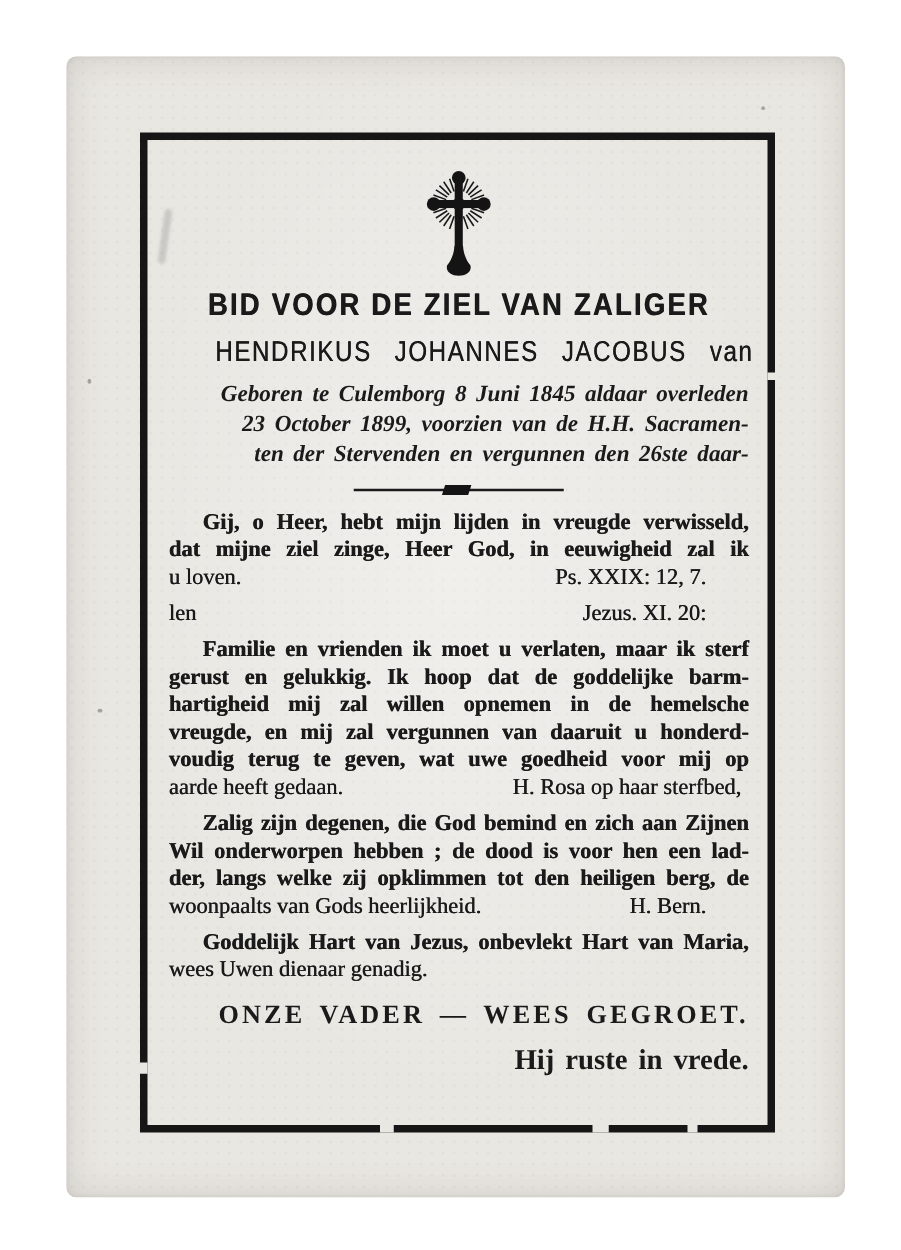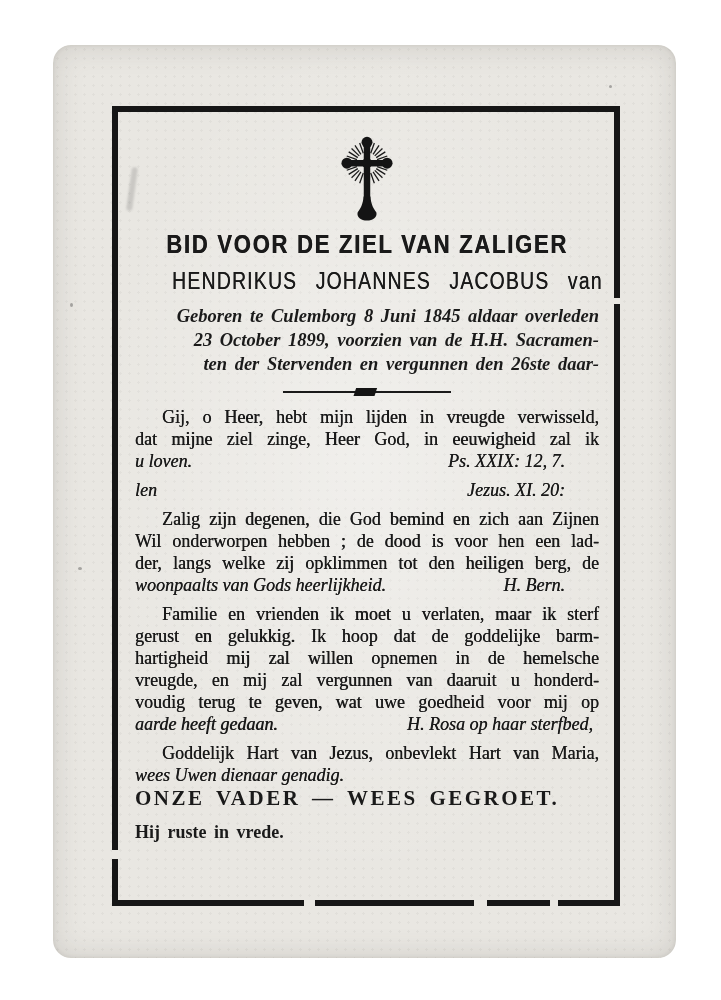--- a/index.html
+++ b/index.html
@@ -10,21 +10,21 @@
     color:#1a1a1a;
   }
   
   .paper{
     position:absolute;left:53px;top:45px;width:623px;height:913px;
     background:
       radial-gradient(ellipse at 50% 45%, rgba(255,255,255,0.35) 0%, rgba(255,255,255,0) 60%),
       radial-gradient(rgba(0,0,0,0.035) 1px, transparent 1.3px),
       #e9e7e2;
     background-size:auto, 9px 9px, auto;
-    border-radius:18px;
+    border-radius:8px;
     box-shadow:
       inset 0 0 30px rgba(90,85,75,0.18),
       inset 0 0 4px rgba(90,85,75,0.15);
   }
   
   .frame{
     position:absolute;left:59px;top:61px;width:508px;height:800px;
     border:6px solid #161616;box-sizing:border-box;
   }
   .frame-gap{position:absolute;background:#e9e7e2;}
@@ -68,29 +68,29 @@
   .bio .bline{text-align:right;}
   
   .divider{position:relative;width:168px;margin:11px auto 4px auto;height:9px;}
   .divider .rule{position:absolute;left:0;right:0;top:4px;height:2px;background:#1a1a1a;}
   .divider .nub{position:absolute;left:50%;top:1px;width:21px;height:8px;background:#141414;
     transform:translateX(-58%) skewX(-18deg);}
   
   .quotes{font-size:18px;line-height:22px;text-shadow:0.35px 0 0 currentColor;}
   .para{margin-top:7px;}
   .para:first-child{margin-top:10px;}
-  .jline{text-align:justify;text-align-last:justify;}
+  .jline{text-align:justify;text-align-last:justify;font-weight:bold;}
   .indent{padding-left:27px;}
-  .lastline{display:flex;justify-content:space-between;align-items:flex-start;font-style:italic;}
+  .lastline{display:flex;justify-content:space-between;align-items:flex-start;}
   .attr{padding-right:34px;white-space:nowrap;}
   .attr-flush{padding-right:6px;}
   
-  .prayer{text-align:left;font-weight:bold;font-size:21px;
+  .prayer{margin-top:13px;text-align:right;font-weight:bold;font-size:21px;
     letter-spacing:2.5px;word-spacing:4px;}
-  .closing{margin-top:11px;text-align:left;font-weight:bold;font-size:18px;
+  .closing{margin-top:11px;text-align:right;font-weight:bold;font-size:23px;
     word-spacing:3px;}
 </style>
 </head>
 <body>
 
 <div class="paper">
   <div class="stain1"></div>
   <div class="speck sp1"></div>
   <div class="speck sp2"></div>
   <div class="speck sp3"></div>
@@ -168,42 +168,42 @@
         </div>
 
         <div class="para">
           <div class="lastline">
             <span>len</span>
             <span class="attr">Jezus. XI. 20:</span>
           </div>
         </div>
 
         <div class="para">
-          <div class="jline indent">Zalig zijn degenen, die God bemind en zich aan Zijnen</div>
-          <div class="jline">Wil onderworpen hebben ; de dood is voor hen een lad-</div>
-          <div class="jline">der, langs welke zij opklimmen tot den heiligen berg, de</div>
-          <div class="lastline">
-            <span>woonpaalts van Gods heerlijkheid.</span>
-            <span class="attr">H. Bern.</span>
-          </div>
-        </div>
-
-        <div class="para">
           <div class="jline indent">Familie en vrienden ik moet u verlaten, maar ik sterf</div>
           <div class="jline">gerust en gelukkig.  Ik hoop dat de goddelijke barm-</div>
           <div class="jline">hartigheid mij zal willen opnemen in de hemelsche</div>
           <div class="jline">vreugde, en mij zal vergunnen van daaruit u honderd-</div>
           <div class="jline">voudig terug te geven, wat uwe goedheid voor mij op</div>
           <div class="lastline">
             <span>aarde heeft gedaan.</span>
             <span class="attr attr-flush">H. Rosa op haar sterfbed,</span>
           </div>
         </div>
 
         <div class="para">
+          <div class="jline indent">Zalig zijn degenen, die God bemind en zich aan Zijnen</div>
+          <div class="jline">Wil onderworpen hebben ; de dood is voor hen een lad-</div>
+          <div class="jline">der, langs welke zij opklimmen tot den heiligen berg, de</div>
+          <div class="lastline">
+            <span>woonpaalts van Gods heerlijkheid.</span>
+            <span class="attr">H. Bern.</span>
+          </div>
+        </div>
+
+        <div class="para">
           <div class="jline indent">Goddelijk Hart van Jezus, onbevlekt Hart van Maria,</div>
           <div class="lastline">
             <span>wees Uwen dienaar genadig.</span>
             <span class="attr"></span>
           </div>
         </div>
 
       </div>
 
       <div class="prayer">ONZE VADER — WEES GEGROET.</div>

